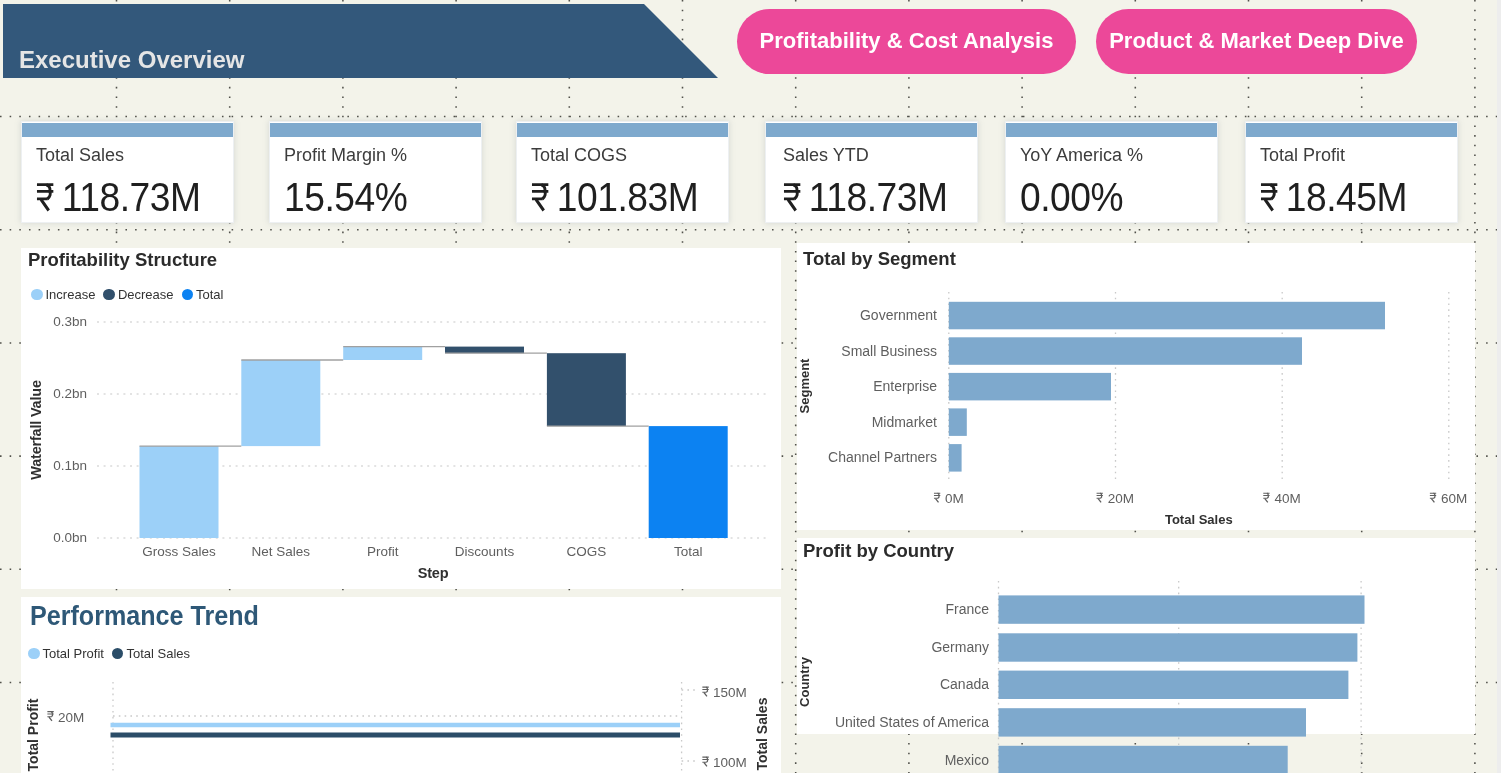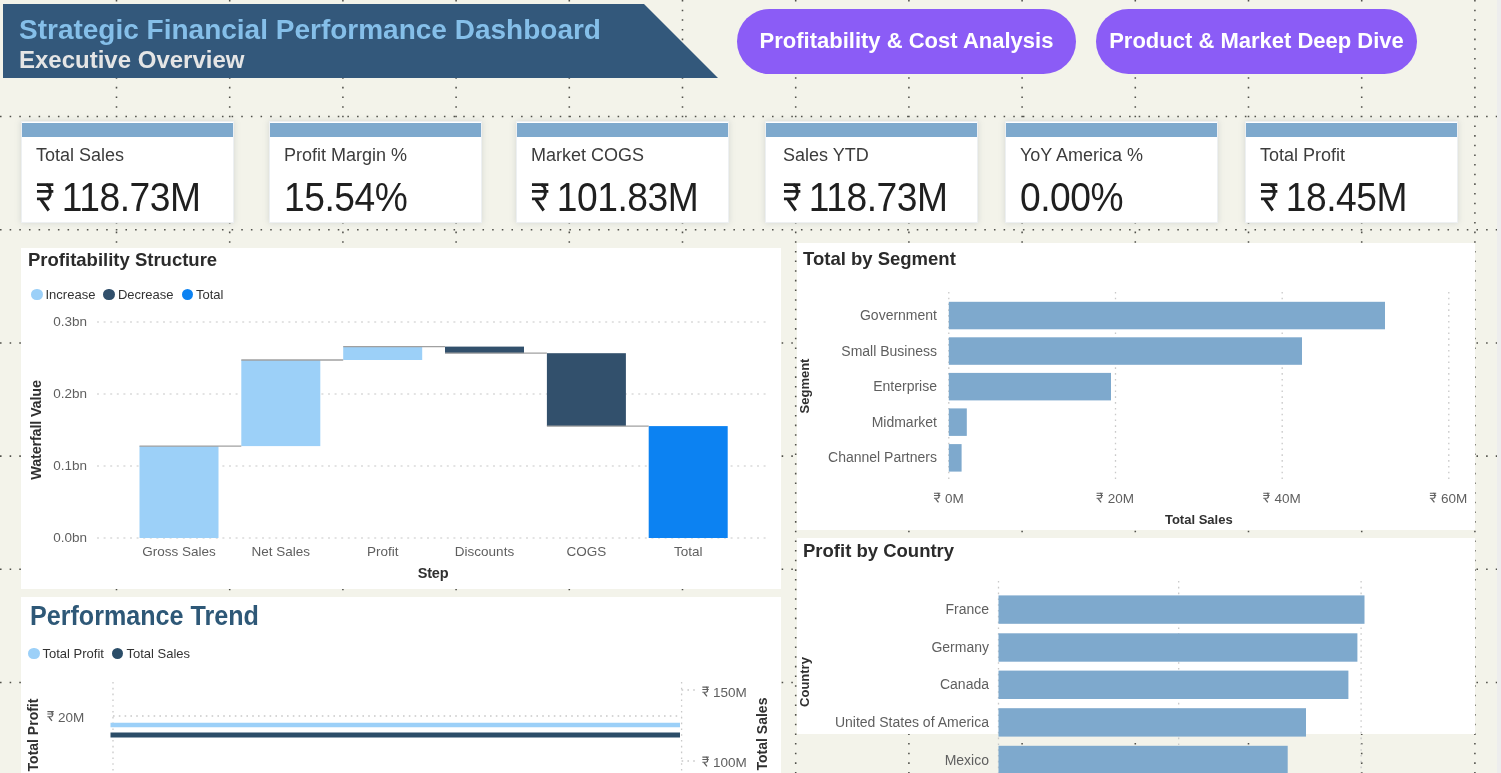--- a/index.html
+++ b/index.html
@@ -7,35 +7,34 @@
   body { font-family:"Liberation Sans", sans-serif; background:#f3f3ea; position:relative; }
   .abs { position:absolute; }
   .panel { position:absolute; background:#fff;padding-left:18px; }
   .ptitle { position:absolute; font-size:18.5px; font-weight:700; color:#2b2b2b; }
   .kpi { position:absolute; width:213px; height:102px; background:#fff; border:1px solid #edf0f2;
           box-shadow:0 0 6px rgba(120,130,140,0.25); }
   .kpi .bar { position:absolute; left:0; right:0; top:1px; height:14px; background:#7ea9cd; }
   .kpi .lbl { position:absolute; left:14px; top:23px; font-size:18px; color:#3c3c3c; }
   .kpi .val { position:absolute; left:14px; top:55px; font-size:40px; line-height:40px; color:#1f1f1f;
               letter-spacing:-0.5px; transform:scaleX(0.93); transform-origin:left top; white-space:nowrap; }
-  .pill { position:absolute; top:9px; height:65px; background:#8b5cf6; border-radius:33px;
+  .pill { position:absolute; top:9px; height:65px; background:#ec4899; border-radius:33px;
           color:#fff; font-weight:700; font-size:22px; text-align:center; line-height:64px; }
   .leg { position:absolute; font-size:13px; color:#333; white-space:nowrap; }
   .leg .dot { display:inline-block; width:11.5px; height:11.5px; border-radius:50%; vertical-align:-1px; margin-right:3px; }
   .leg .li { margin-right:8px; }
 </style>
 </head>
 <body>
 <svg class="abs" style="left:0;top:0;" width="1501" height="773">
   <path d="M116.5,0 V773 M229.7,0 V773 M342.9,0 V773 M456.1,0 V773 M569.3,0 V773 M682.5,0 V773 M795.7,0 V773 M908.9,0 V773 M1022.1,0 V773 M1135.3,0 V773 M1248.5,0 V773 M1361.7,0 V773 M1474.9,0 V773 M0,116.5 H1501 M0,229.7 H1501 M0,342.9 H1501 M0,456.1 H1501 M0,569.3 H1501 M0,682.5 H1501" stroke="#50504a" stroke-width="1.55" fill="none" stroke-dasharray="1.55 8.1"></path>
 </svg>
 
 <div class="abs" style="left:3px; top:4px; width:716px; height:74px; background:#33587b;
      clip-path:polygon(0 0, 641px 0, 715px 74px, 0 74px);">
-  <div style="position:absolute; left:16px; top:12px; font-size:28px; line-height:28px; font-weight:700; color:#85bfe9;">Strategic Financial Performance Dashboard</div>
   <div style="position:absolute; left:16px; top:45px; font-size:24px; line-height:21px; font-weight:700; color:#e5e5e5;">Executive Overview</div>
 </div>
 <div class="pill" style="left:737px; width:339px;">Profitability &amp; Cost Analysis</div>
 <div class="pill" style="left:1096px; width:321px;">Product &amp; Market Deep Dive</div>
 
 <div class="kpi" style="left:21px; top:121px;">
     <div class="bar"></div>
     <div class="lbl">Total Sales</div>
     <div class="val"><svg width="19.7" height="29" viewBox="0 0 19 28" style="margin-right:8px; vertical-align:-1px;">
         <g fill="none" stroke="#1f1f1f">
@@ -44,21 +43,21 @@
         </g>
       </svg>118.73M</div>
   </div>
 <div class="kpi" style="left:269px; top:121px;">
     <div class="bar"></div>
     <div class="lbl">Profit Margin %</div>
     <div class="val">15.54%</div>
   </div>
 <div class="kpi" style="left:516px; top:121px;">
     <div class="bar"></div>
-    <div class="lbl">Market COGS</div>
+    <div class="lbl">Total COGS</div>
     <div class="val"><svg width="19.7" height="29" viewBox="0 0 19 28" style="margin-right:8px; vertical-align:-1px;">
         <g fill="none" stroke="#1f1f1f">
           <path d="M1,1.6 H18 M1,8 H18 M1,15.4 H12.2" stroke-width="2.7"></path>
           <path d="M10.8,1.6 C14,2.8 15,5.6 14.3,8 C15.3,10 14.8,13.2 11.8,15.4 M5.2,16 L13.2,26.6" stroke-width="3.1"></path>
         </g>
       </svg>101.83M</div>
   </div>
 <div class="kpi" style="left:765px; top:121px;">
     <div class="bar"></div>
     <div class="lbl" style="left:17px;">Sales YTD</div>

